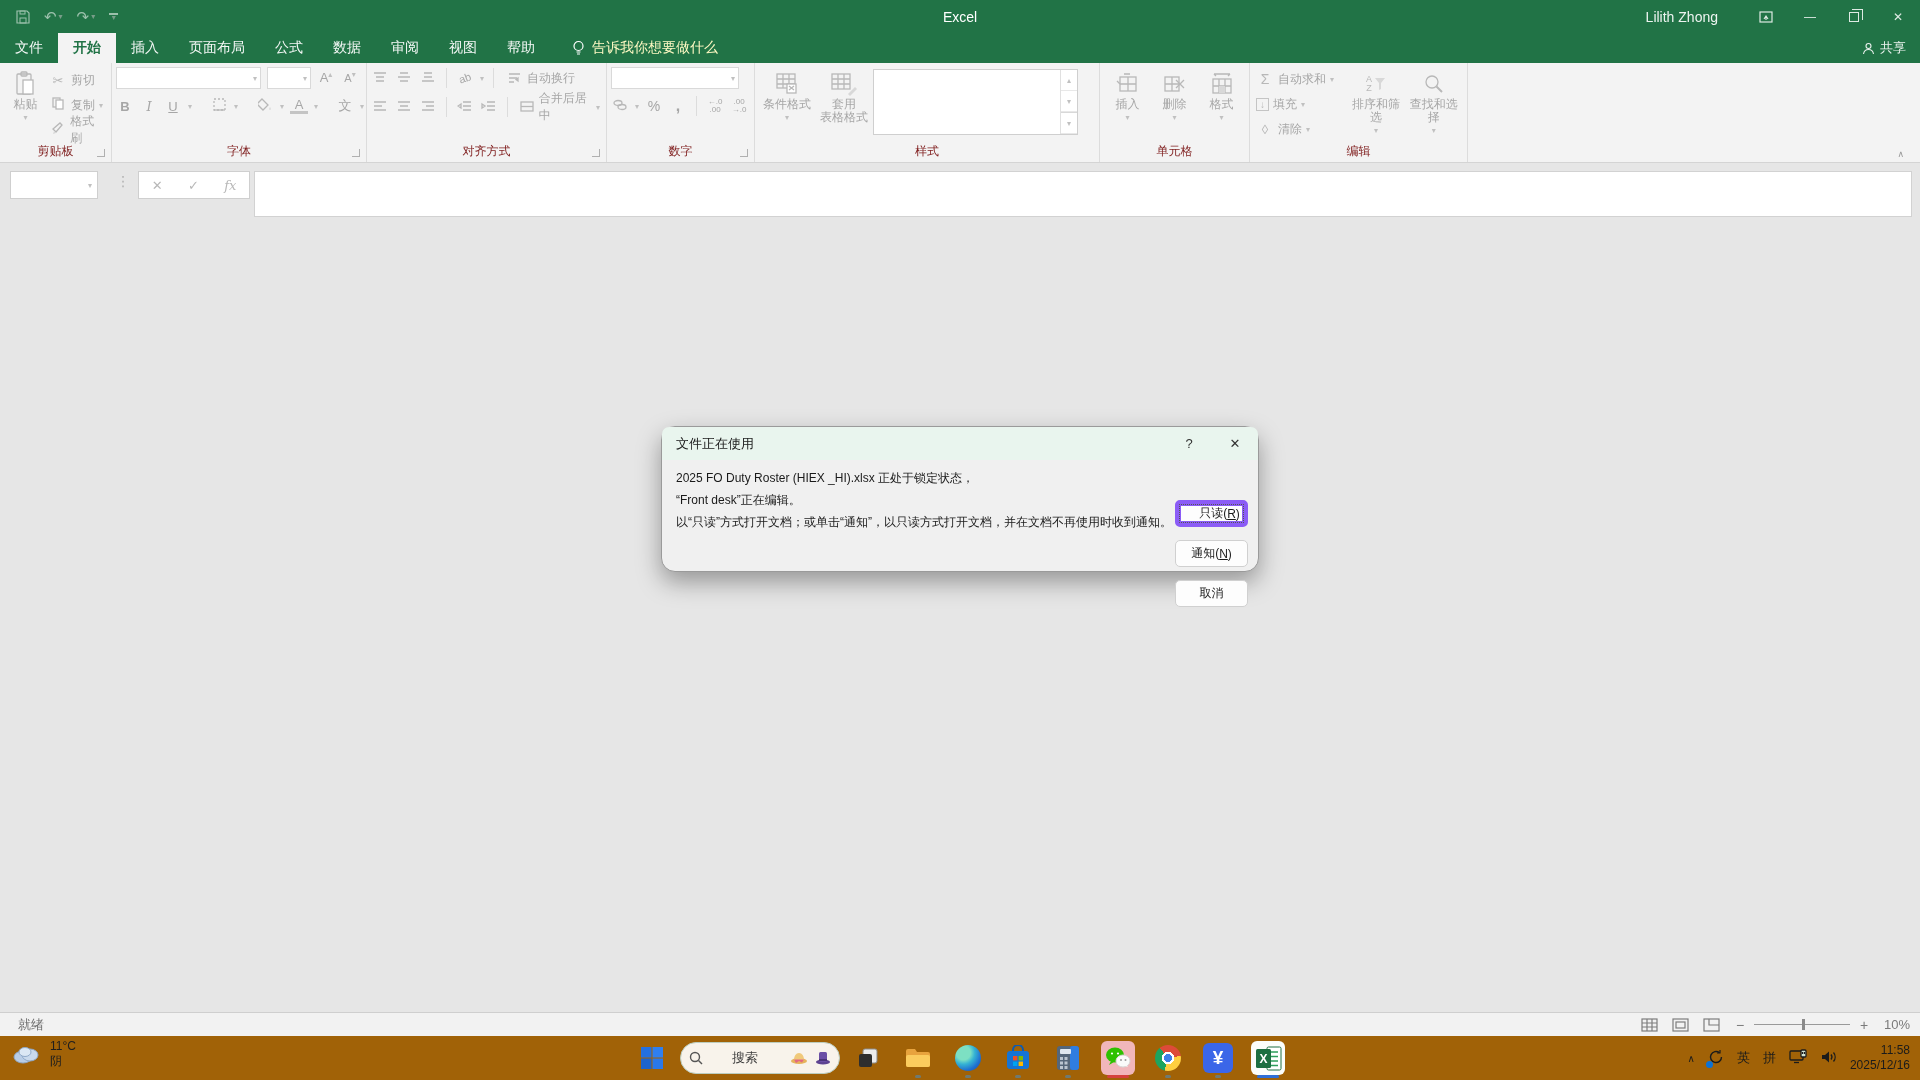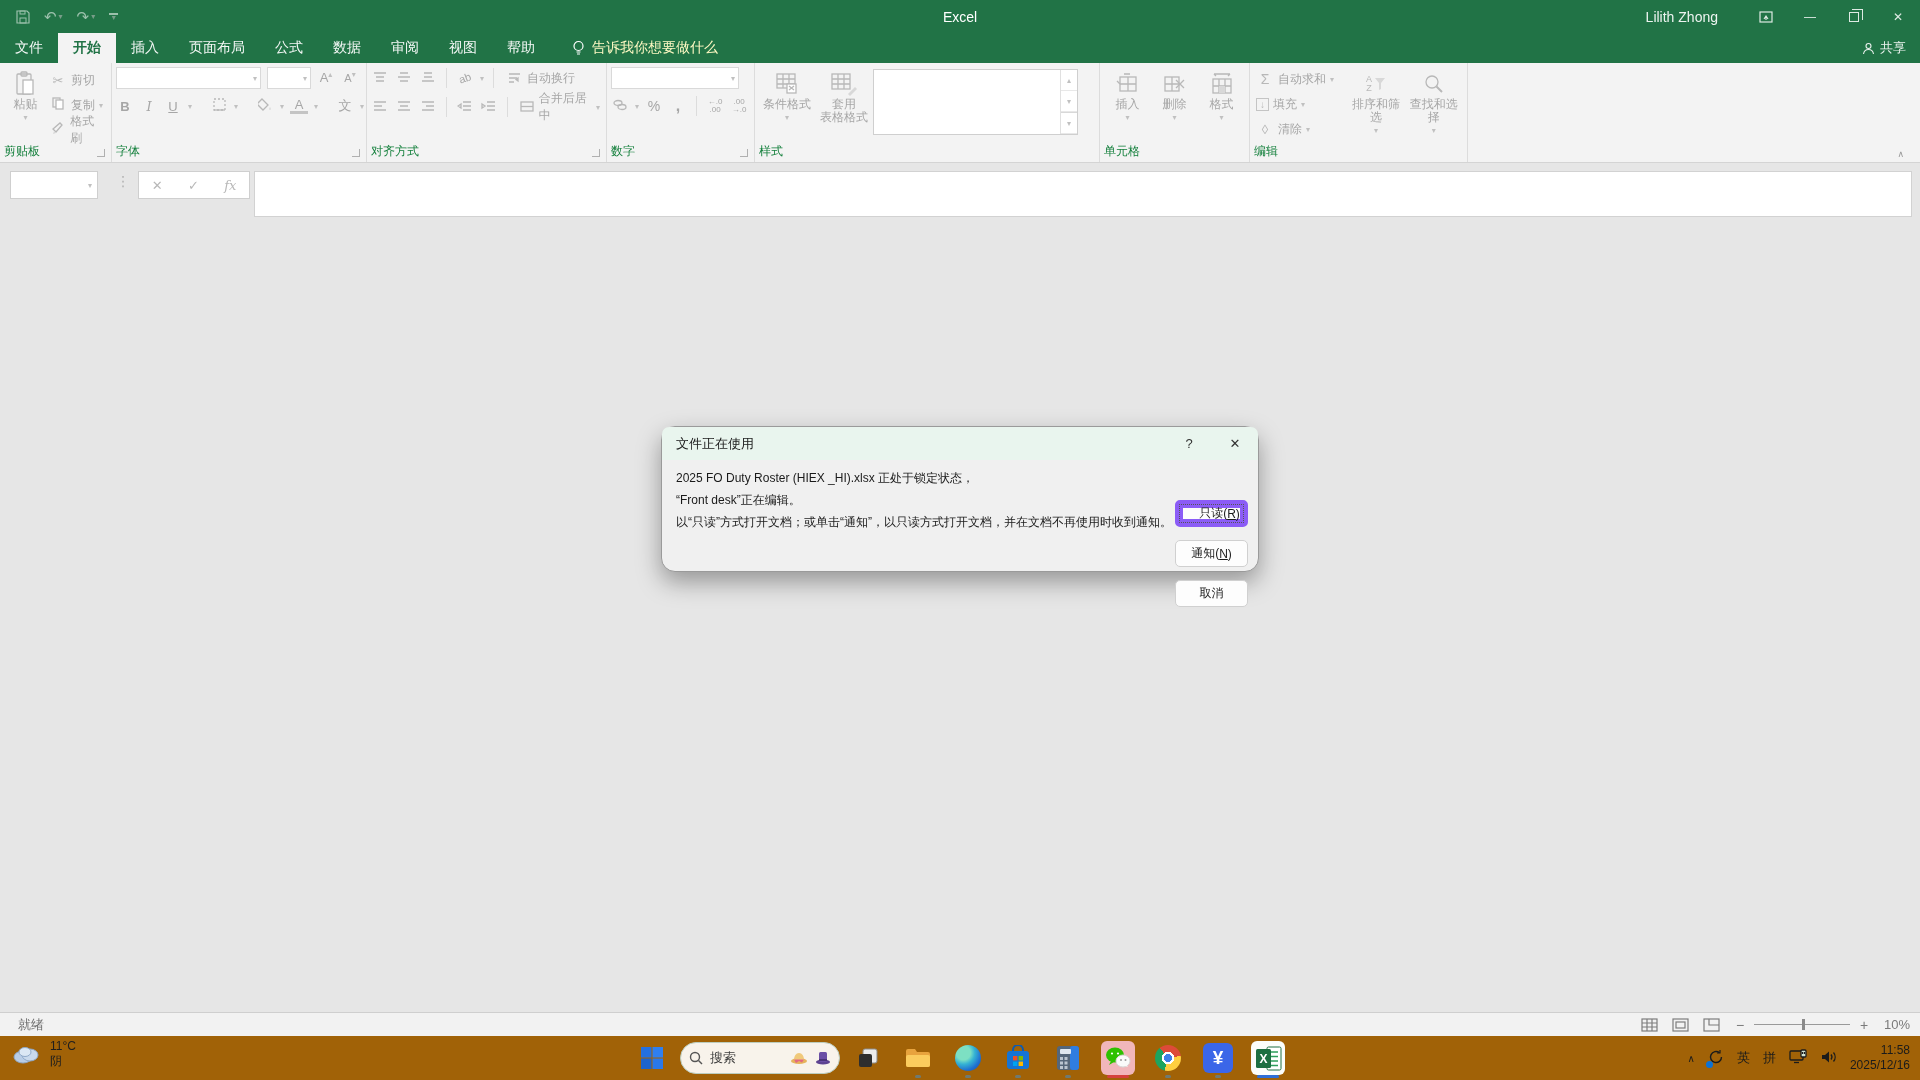--- a/index.html
+++ b/index.html
@@ -26,21 +26,21 @@
   .tabrow{ height:30px; background:var(--green); display:flex; align-items:stretch; flex:0 0 auto; position:relative; }
   .tab{ color:rgba(255,255,255,.95); padding:0 15px; display:flex; align-items:center; font-size:14px; }
   .tab.active{ background:var(--ribbon); color:var(--green); font-weight:bold; }
   .tellme{ display:flex; align-items:center; gap:7px; color:#fef9c3; font-size:14px; margin-left:22px; }
   .share{ position:absolute; right:14px; top:0; height:30px; display:flex; align-items:center; gap:5px; color:rgba(255,255,255,.9); font-size:13px; }
 
   
   .ribbon{ height:100px; background:var(--ribbon); border-bottom:1px solid #d4d4d4; display:flex; flex:0 0 auto; position:relative; color:var(--dis); }
   .rgroup{ border-right:1px solid var(--line); display:flex; flex-direction:column; padding:4px 4px 0 4px; position:relative; }
   .rg-content{ flex:1; display:flex; }
-  .rg-label{ height:20px; text-align:left; font-size:12px; color:#15803d; line-height:18px; position:relative; }
+  .rg-label{ height:20px; text-align:center; font-size:12px; color:#7f1d1d; line-height:18px; position:relative; }
   .launcher{ position:absolute; right:2px; bottom:5px; width:8px; height:8px; border-right:1px solid #b0b0b0; border-bottom:1px solid #b0b0b0; }
   .bigbtn{ display:flex; flex-direction:column; align-items:center; justify-content:flex-start; padding:3px 4px 0; font-size:12px; line-height:13px; text-align:center; }
   .bigbtn .bicon{ height:28px; display:flex; align-items:center; justify-content:center; }
   .sbtn{ height:22px; display:flex; align-items:center; gap:4px; font-size:12px; padding:0 2px; }
   .si{ width:18px; text-align:center; font-size:13px; color:var(--icon); }
   .dd{ font-size:8px; color:#c0c0c0; }
   .ddu{ font-size:8px; color:#c0c0c0; }
   .combo{ background:#fff; border:1px solid #d9d9d9; height:22px; display:flex; align-items:center; justify-content:flex-end; padding:0 3px; }
   .fcol{ display:flex; flex-direction:column; justify-content:flex-start; gap:3px; }
   .frow{ display:flex; align-items:center; gap:6px; }
@@ -82,38 +82,38 @@
   .weather .wtxt{ display:flex; flex-direction:column; font-size:12px; line-height:15px; }
   .tb-center{ position:absolute; left:50%; transform:translateX(-50%); top:0; height:44px; display:flex; align-items:center; gap:6px; }
   .tico{ width:44px; height:44px; display:flex; align-items:center; justify-content:center; position:relative; }
   .tico .tile{ width:34px; height:34px; border-radius:6px; display:flex; align-items:center; justify-content:center; }
   .run-dot{ position:absolute; bottom:2px; left:50%; transform:translateX(-50%); width:6px; height:3px; border-radius:2px; background:#6f7a72; }
   .run-bar-red{ position:absolute; bottom:2px; left:50%; transform:translateX(-50%); width:22px; height:3px; border-radius:2px; background:#d5413d; }
   .run-bar-blue{ position:absolute; bottom:2px; left:50%; transform:translateX(-50%); width:22px; height:3px; border-radius:2px; background:#2f6fd6; }
   .wechat-bg{ background:#f1b6ba; }
   .excel-bg{ background:#fbfdfb; }
   .searchpill{ width:160px; height:32px; border-radius:16px; background:rgba(255,255,255,.92); border:1px solid #bccdbf; display:flex; align-items:center; padding:0 8px; gap:7px; color:#444; }
-  .searchpill .stext{ font-size:13px; color:#3c3c3c; flex:1; }
+  .searchpill .stext{ font-size:13px; color:#3c3c3c; flex:1;margin-left:22px; }
   .tray{ position:absolute; right:10px; top:0; height:44px; display:flex; align-items:center; gap:13px; color:#1b1b1b; }
   .tray .ime{ font-size:13px; }
   .tray .chev{ font-size:10px; }
   .sync{ position:relative; font-size:14px; }
   .sync::after{ content:""; position:absolute; left:-2px; bottom:0; width:7px; height:7px; border-radius:50%; background:#0b72d7; }
   .clock{ display:flex; flex-direction:column; align-items:flex-end; font-size:12px; line-height:15px; }
 
   
   .dialog{ position:absolute; left:661px; top:426px; width:598px; height:146px; background:#f0f0f0; border:1px solid #9a9a9a; border-radius:14px; box-shadow:0 10px 24px rgba(0,0,0,.35); z-index:10; }
   .dlg-title{ height:33px; background:#e9f5ee; border-radius:7px 7px 0 0; display:flex; align-items:center; font-size:13px; color:#1b1b1b; padding-left:14px; }
   .dlg-controls{ margin-left:auto; display:flex; }
   .dlg-cbtn{ width:46px; height:33px; display:flex; align-items:center; justify-content:center; color:#333; font-size:13px; }
   .dlg-body{ position:relative; padding:10px 0 0 14px; font-size:12px; color:#1a1a1a; }
   .dlg-body p{ white-space:nowrap; margin-bottom:5px; line-height:17px; }
   .dlg-btncol{ position:absolute; top:40px; right:10px; display:flex; flex-direction:column; gap:13px; }
   .dbtn{ width:73px; height:27px; background:#fdfdfd; border:1px solid #d0d0d0; border-radius:5px; font-size:12px; color:#1a1a1a; display:flex; align-items:center; justify-content:center; font-family:"Liberation Sans", sans-serif; }
-  .dbtn.focused{ border:8px solid #8b5cf6; outline:1px dotted #555; outline-offset:-5px;padding-left:16px; }
+  .dbtn.focused{ border:6px solid #8b5cf6; outline:1px dotted #555; outline-offset:-5px;padding-left:16px; }
   .u{ text-decoration:underline; }
 </style>
 </head>
 <body>
 
 <div class="screen">
 
   <div class="titlebar">
     <div class="qat">
       <span class="qbtn">

